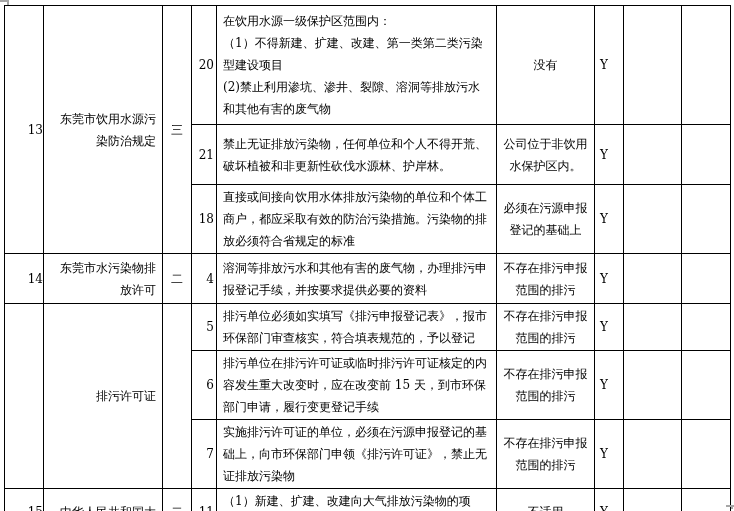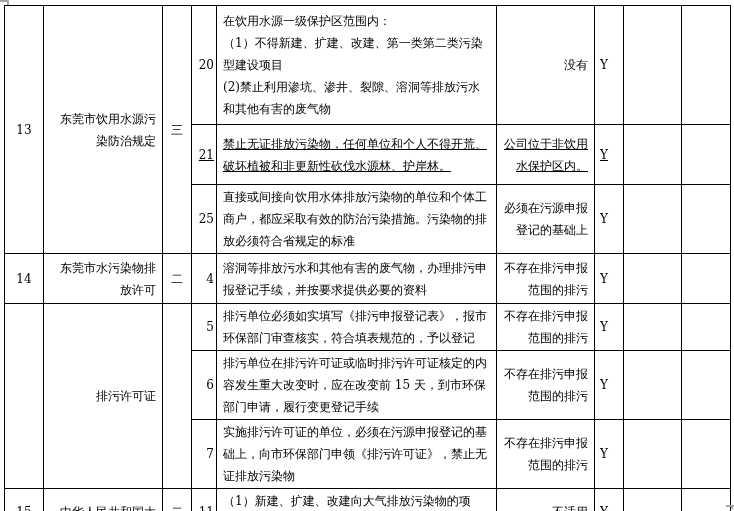--- a/index.html
+++ b/index.html
@@ -23,30 +23,30 @@
     font-size: 12px;
     color: #000000;
   }
   td {
     border: 1px solid #000000;
     vertical-align: middle;
     line-height: 22px;
     padding: 1px 6px;
     overflow: hidden;
   }
-  td.c-no     { text-align: center; padding: 1px 10px; }
+  td.c-no     { text-align: right; padding: 1px 0; }
   td.c-law    { text-align: right; }
   td.c-level  { text-align: center; padding: 1px 2px; }
   td.c-art    { text-align: right; padding: 1px 2px; }
   td.c-req    { text-align: left; white-space: pre-line; }
-  td.c-status { text-align: right; }
+  td.c-status { text-align: center; }
   td.c-flag   { text-align: left; padding-left: 5px; }
   td.c-empty  { }
   tr.r1 { height: 119px; }
-  tr.r2 { height: 60px; text-decoration: underline; }
+  tr.r2 { height: 60px; }
   tr.r3 { height: 68px; }
   tr.r4 { height: 50px; }
   tr.r5 { height: 46px; }
   tr.r6 { height: 66px; }
   tr.r7 { height: 66px; }
   tr.r8 { height: 27px; }
   
   .move-handle {
     position: absolute; left: 0; top: 0; width: 9px; height: 5px;
   }
@@ -96,21 +96,21 @@
       </tr>
       <tr class="r2">
         <td class="c-art">21</td>
         <td class="c-req">禁止无证排放污染物，任何单位和个人不得开荒、破坏植被和非更新性砍伐水源林、护岸林。</td>
         <td class="c-status">公司位于非饮用水保护区内。</td>
         <td class="c-flag">Y</td>
         <td class="c-empty"></td>
         <td class="c-empty"></td>
       </tr>
       <tr class="r3">
-        <td class="c-art">25</td>
+        <td class="c-art">18</td>
         <td class="c-req">直接或间接向饮用水体排放污染物的单位和个体工商户，都应采取有效的防治污染措施。污染物的排放必须符合省规定的标准</td>
         <td class="c-status">必须在污源申报登记的基础上</td>
         <td class="c-flag">Y</td>
         <td class="c-empty"></td>
         <td class="c-empty"></td>
       </tr>
       <tr class="r4">
         <td class="c-no">14</td>
         <td class="c-law">东莞市水污染物排放许可</td>
         <td class="c-level">二</td>

